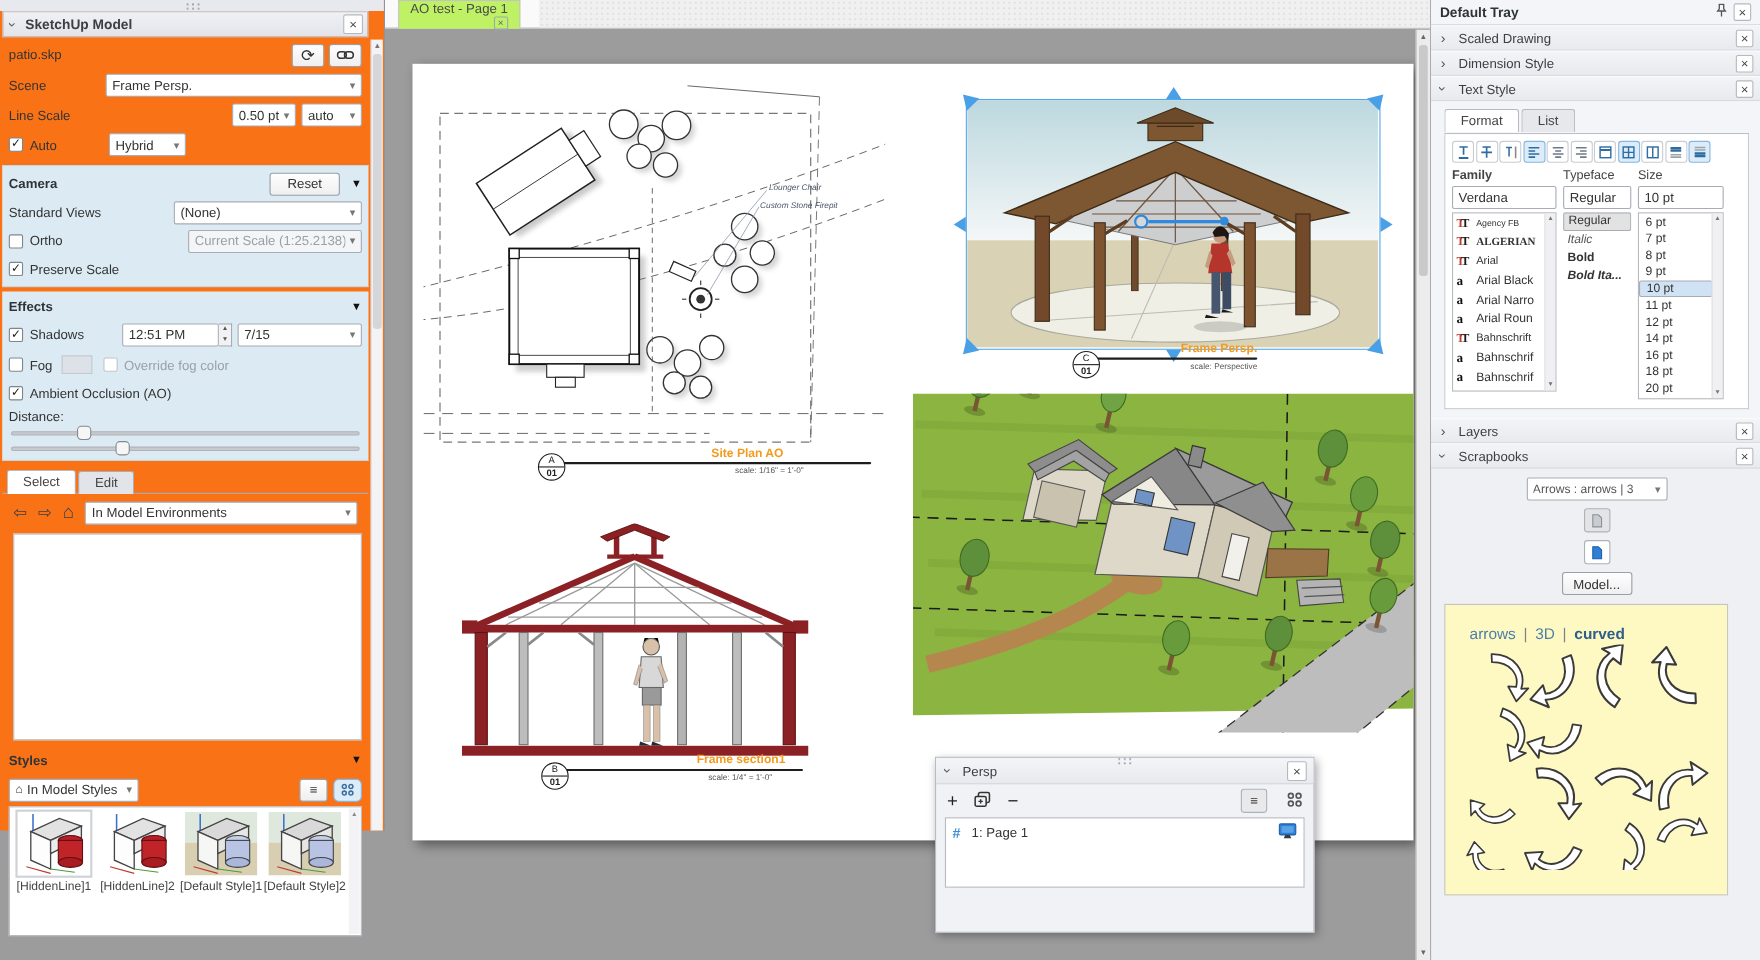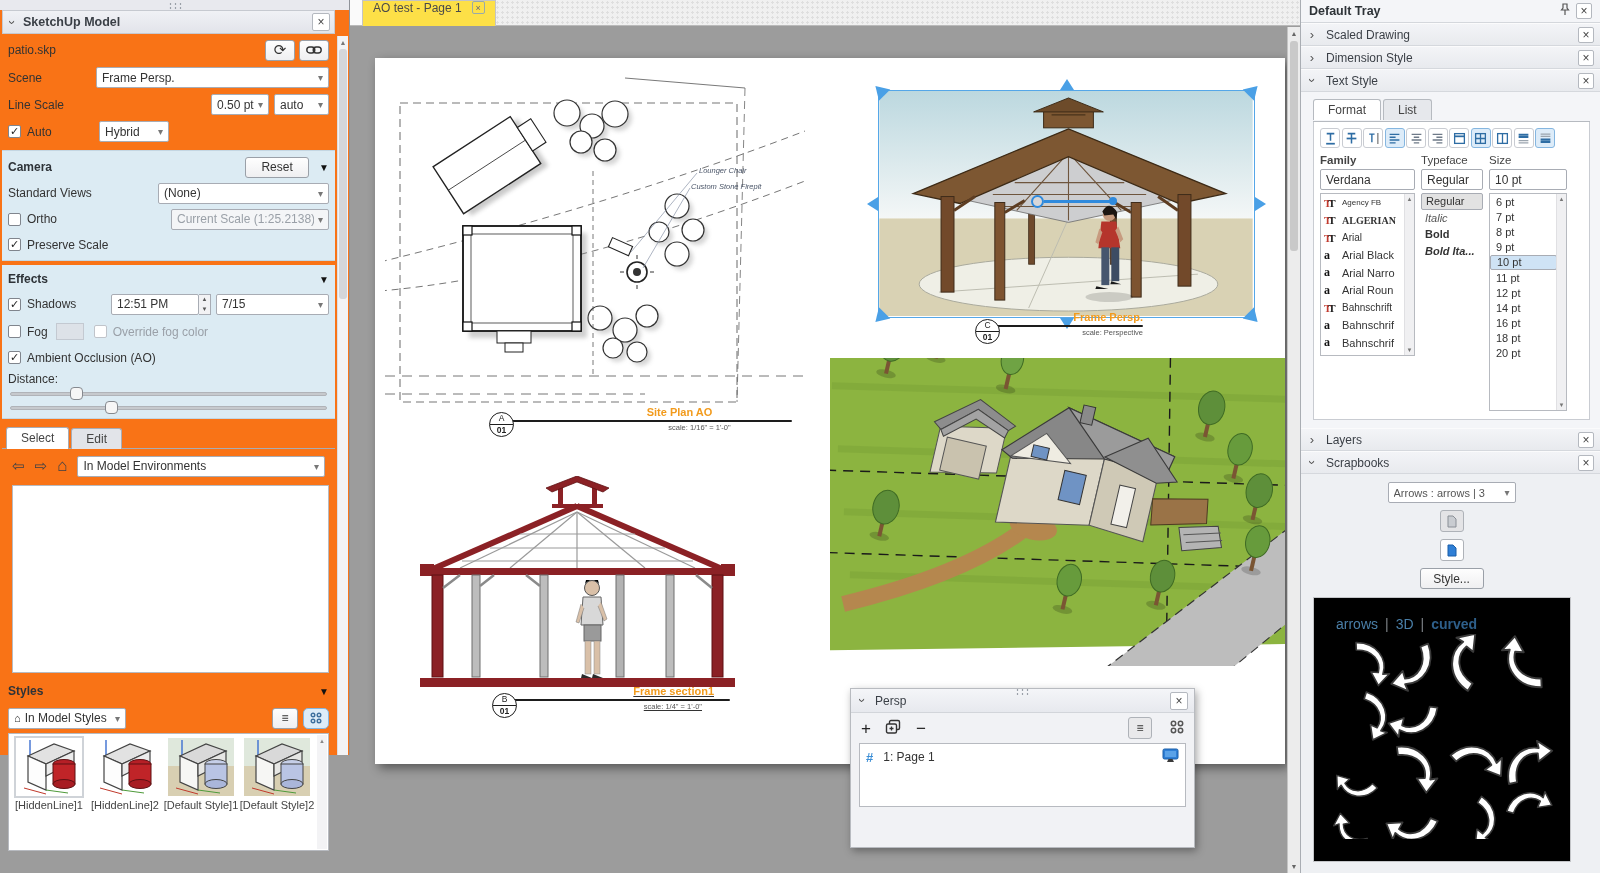--- a/index.html
+++ b/index.html
@@ -59,22 +59,22 @@
   .tscroll { position:absolute; right:1px; top:1px; bottom:1px; width:10px; background:#f3f3f5; }
   .tscroll .arr { font-size:6px; color:#888; text-align:center; padding-top:3px; }
 
   .navico { font-size:15px; color:#3c4046; margin-right:10px; }
 
   
   .center { position:absolute; left:350px; top:0; width:950px; height:873px; background:#9c9c9c; }
   .tabbar { position:absolute; left:0; top:0; right:0; height:26px; background:#fafafa; border-bottom:1px solid #b9b9b9; }
   .tabbar .dots { position:absolute; left:140px; right:0; top:0; bottom:0; background:#f0f0f0;
                   background-image:radial-gradient(#dedede 1px, transparent 1.2px); background-size:5px 5px; }
-  .doc-tab { position:absolute; left:12px; top:0; height:26px; background:#fde047; border:1px solid #c4c4c4; border-bottom:none;
-             display:flex; align-items:flex-start; padding:0 10px; color:#4a4a4a; }
+  .doc-tab { position:absolute; left:12px; top:0; height:26px; background:#bef264; border:1px solid #c4c4c4; border-bottom:none;
+             display:flex; align-items:flex-end; padding:0 10px; color:#4a4a4a;flex-direction:column; }
   .doc-tab .close { width:13px; height:13px; border:1px solid #9aa; border-radius:2px; margin-left:10px;
                     font-size:9px; display:flex; align-items:center; justify-content:center; color:#667; }
   .page { position:absolute; left:25px; top:58px; width:910px; height:706px; background:#fff;
           box-shadow: 4px 4px 10px rgba(0,0,0,0.45); }
   .c-scroll { position:absolute; right:0; top:27px; bottom:0; width:13px; background:#ececec; border-left:1px solid #c4c4c4; }
   .c-scroll .arr { height:13px; font-size:7px; color:#666; display:flex; align-items:center; justify-content:center; }
   .c-scroll .thumb { margin:1px 2px; height:210px; background:#c9c9c9; border-radius:3px; }
   .c-scroll .arr.bottom { position:absolute; bottom:0; left:0; right:0; }
 
   
@@ -147,21 +147,21 @@
   .ficon.a { color:#111; font-size:12px; }
   .tf-row { height:16.5px; padding:0 4px; font-size:11px; display:flex; align-items:center; white-space:nowrap; }
   .tf-row.sel { background:#e2e2e2; }
   .sz-row { height:15.2px; padding:0 6px; font-size:11px; display:flex; align-items:center; }
   .sz-row.sel { background:#cfe3f5; }
   .vscroll { position:absolute; right:0; top:0; bottom:0; width:10px; background:#f0f0f2; border-left:1px solid #e0e0e3; font-size:6px; color:#777; }
   .vscroll .a { position:absolute; left:0; right:0; text-align:center; }
   .vscroll .a.t { top:2px; } .vscroll .a.b { bottom:2px; }
 
   .scrap-tools { display:flex; align-items:center; gap:7px; padding:8px 10px 8px 12px;flex-direction:column; }
-  .scrap-prev { margin:0 12px 0 12px; width:258px; height:265px; background:#000000; border:1px solid #c3c5c8; padding:10px 6px 0 14px; }
+  .scrap-prev { margin:0 12px 0 12px; width:258px; height:265px; background:#fef9c3; border:1px solid #c3c5c8; padding:10px 6px 0 14px; }
   .scrap-nav { font-size:14px; color:#4a7fa8; margin:8px 0 2px 8px; }
   .scrap-nav .sep { color:#7d8287; margin:0 7px; }
   .scrap-nav .bold { font-weight:bold; color:#2e5f8a; }
   .docbtn { width:24px; height:22px; border:1px solid #aeb2b8; border-radius:3px; display:flex; align-items:center; justify-content:center; }
   .docbtn.gray { background:#e4e4e6; } .docbtn.white { background:#fff; }
 
   .svgtxt { font-family:"Liberation Sans", sans-serif; }
 </style>
 </head>
 <body>
@@ -704,21 +704,21 @@
           <path d="M163,121 h18 l2,28 h-22 z" fill="#d8d8d8" stroke="#666"></path>
           <path d="M161,128 l-5,18 3,1 5,-15 M181,126 l6,17 -3,2 -6,-15" fill="#d9c0a8" stroke="#777" stroke-width="0.5"></path>
           <rect x="164" y="149" width="17" height="16" fill="#9a9a9a" stroke="#666"></rect>
           <rect x="165" y="165" width="6" height="33" fill="#d9c0a8" stroke="#888" stroke-width="0.5"></rect>
           <rect x="174" y="165" width="6" height="33" fill="#d9c0a8" stroke="#888" stroke-width="0.5"></rect>
           <path d="M162,198 l10,4 h-11 z M173,198 l10,4 h-11 z" fill="#2a2a2a"></path>
         </g>
         <rect x="0" y="202" width="315" height="9" fill="#8b2125"></rect>
       </svg>
 
-      <div class="callout" style="left:125px;top:627px;width:230px;text-decoration:underline;">
+      <div class="callout" style="left:125px;top:627px;width:230px;">
         <div class="co-title" style="text-align:right;padding-right:16px;">Frame section1</div>
         <div class="co-line"></div>
         <div class="co-scale" style="text-align:right;padding-right:28px;">scale: 1/4" = 1'-0"</div>
         <div class="co-circle" style="left:-8px;top:8px;">
           <span>B</span>
           <span class="n">01</span>
         </div>
       </div>
     </div>
 
@@ -957,21 +957,21 @@
               <div class="tf-row" style="font-weight:bold;">
                   <span>Bold</span>
                 </div>
               <div class="tf-row" style="font-weight:bold;font-style:italic;">
                   <span>Bold Ita...</span>
                 </div>
             </div>
           </div>
           <div class="fcol3">
             <input class="txt" readonly="" value="10 pt" style="">
-            <div class="flist" style="height:218px;padding-right:9px;">
+            <div class="flist" style="height:170px;padding-right:9px;">
               <div class="sz-row">
                   <span>6 pt</span>
                 </div>
               <div class="sz-row">
                   <span>7 pt</span>
                 </div>
               <div class="sz-row">
                   <span>8 pt</span>
                 </div>
               <div class="sz-row">
@@ -1028,21 +1028,21 @@
         <span class="docbtn gray">
           <svg width="10" height="13" viewBox="0 0 10 13">
               <path d="M1 1 h5 l3 3 v8 h-8 z" fill="#c9ccd1" stroke="#8a8f96"></path>
             </svg>
         </span>
         <span class="docbtn white">
           <svg width="10" height="13" viewBox="0 0 10 13">
               <path d="M1 1 h5 l3 3 v8 h-8 z" fill="#2f7fd6" stroke="#1b5fa8"></path>
             </svg>
         </span>
-        <span class="btn" style="width:64px;">Style...</span>
+        <span class="btn" style="width:64px;">Model...</span>
       </div>
       <div class="scrap-prev">
         <div class="scrap-nav">
           <span>arrows</span><span class="sep">|</span><span>3D</span><span class="sep">|</span><span class="bold">curved</span>
         </div>
         <svg width="232" height="205" viewBox="0 0 232 205">
           <defs>
             <g id="swoosh">
                 <path d="M10 50 C 5 25, 23 7, 43 10 L 41 2 L 58 13 L 43 25 L 42 16 C 28 15, 15 27, 19 48 Z" fill="#fff" stroke="#3a3a3a" stroke-width="2" stroke-linejoin="round"></path>
               </g>

